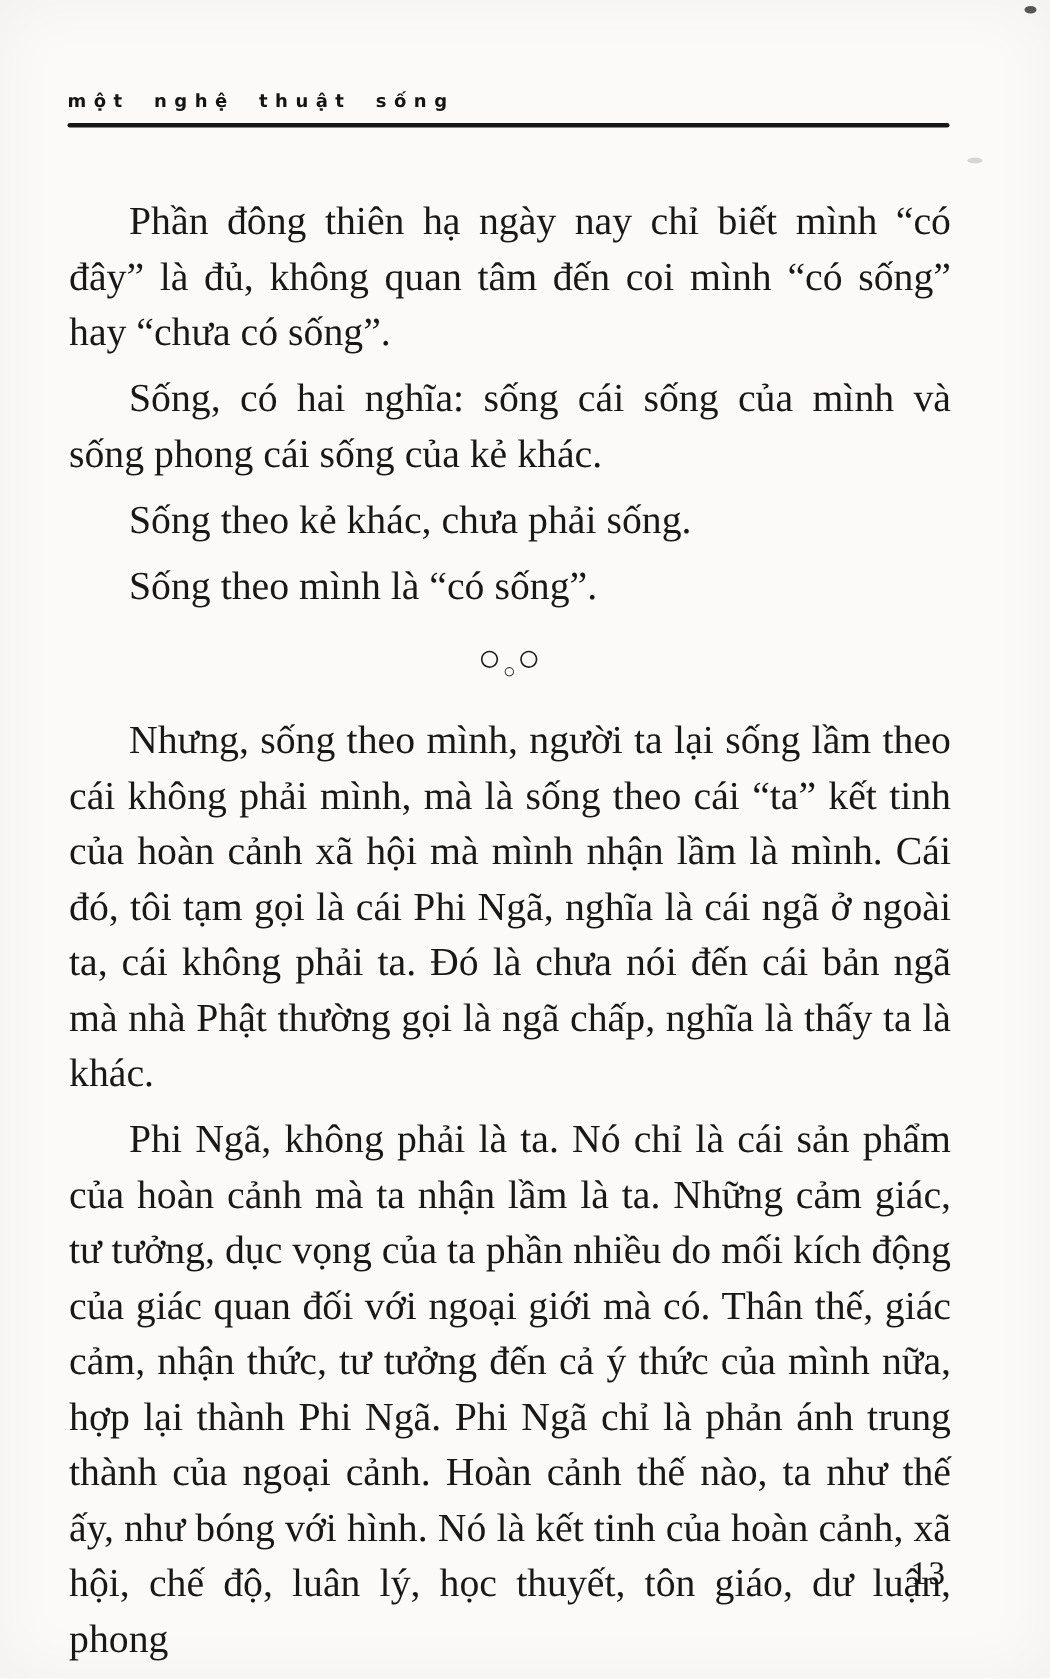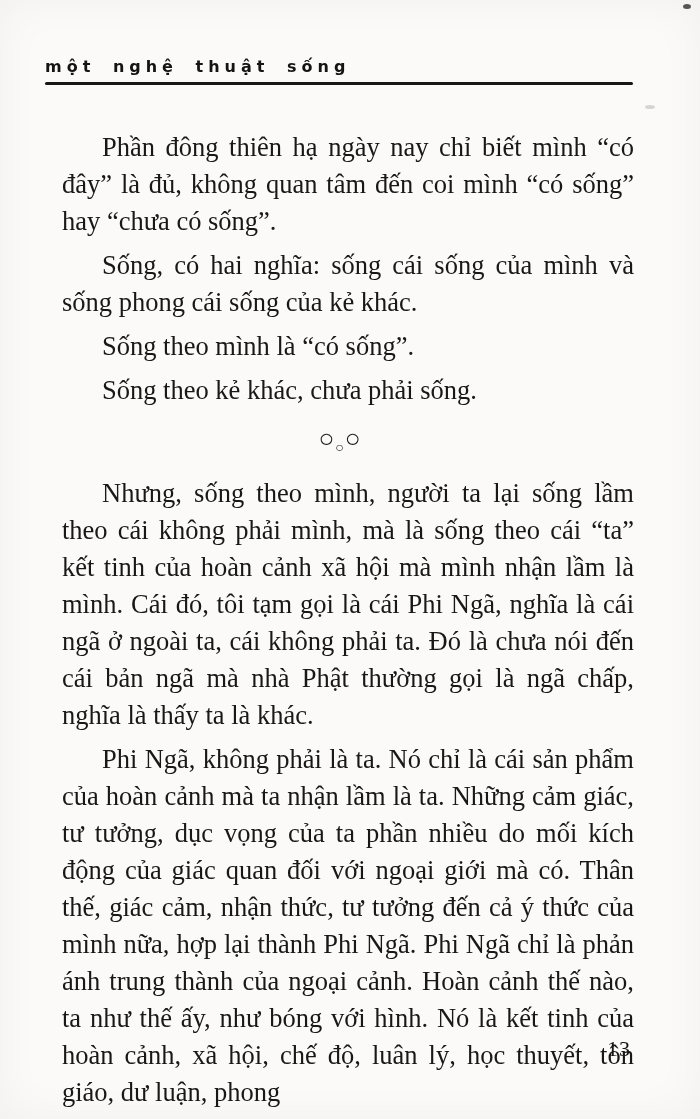--- a/index.html
+++ b/index.html
@@ -17,21 +17,21 @@
     box-shadow: inset 0 0 45px rgba(0,0,0,0.045);
   }
   
   .running-head {
     position:absolute; top:57px; left:45px; width:588px;
   }
   .head-title {
     display:block;
     font-family:"DejaVu Sans","Liberation Sans",sans-serif;
     font-weight:bold;
-    font-size:16px;
+    font-size:12px;
     letter-spacing:5px;
     word-spacing:7px;
     color:#141414;
     line-height:20px;
   }
   .head-rule {
     margin-top:5px;
     height:3px;
     background:#171717;
     border-radius:1.5px;
@@ -39,21 +39,21 @@
   
   .body-text {
     position:absolute;
     top:129px; left:46px;
     width:588px;
     font-size:26.5px;
     line-height:37px;
     text-align:justify;
     color:#181818;
   }
-  .body-text p { margin:0 0 7px 16px; text-indent:40px; }
+  .body-text p { margin:0 0 7px 0; text-indent:40px; }
   
   .ornament {
     text-align:center;
     margin:14px 0 18px 0;
     height:34px;
     line-height:30px;
     color:#1c1c1c;
     text-indent:0;
   }
   .big-circle { font-size:26px; font-weight:bold; letter-spacing:1px; }
@@ -94,23 +94,23 @@
     <span class="head-title">một nghệ thuật sống</span>
     <div class="head-rule"></div>
   </header>
 
   <main class="body-text">
 
     <p>Phần đông thiên hạ ngày nay chỉ biết mình “có đây” là đủ, không quan tâm đến coi mình “có sống” hay “chưa có sống”.</p>
 
     <p>Sống, có hai nghĩa: sống cái sống của mình và sống phong cái sống của kẻ khác.</p>
 
+    <p>Sống theo kẻ khác, chưa phải sống.</p>
+
     <p>Sống theo mình là “có sống”.</p>
-
-    <p>Sống theo kẻ khác, chưa phải sống.</p>
 
     <div class="ornament">
       <span class="big-circle">○</span><span class="small-circle">○</span><span class="big-circle">○</span>
     </div>
 
     <p>Nhưng, sống theo mình, người ta lại sống lầm theo cái không phải mình, mà là sống theo cái “ta” kết tinh của hoàn cảnh xã hội mà mình nhận lầm là mình. Cái đó, tôi tạm gọi là cái Phi Ngã, nghĩa là cái ngã ở ngoài ta, cái không phải ta. Đó là chưa nói đến cái bản ngã mà nhà Phật thường gọi là ngã chấp, nghĩa là thấy ta là khác.</p>
 
     <p>Phi Ngã, không phải là ta. Nó chỉ là cái sản phẩm của hoàn cảnh mà ta nhận lầm là ta. Những cảm giác, tư tưởng, dục vọng của ta phần nhiều do mối kích động của giác quan đối với ngoại giới mà có. Thân thế, giác cảm, nhận thức, tư tưởng đến cả ý thức của mình nữa, hợp lại thành Phi Ngã. Phi Ngã chỉ là phản ánh trung thành của ngoại cảnh. Hoàn cảnh thế nào, ta như thế ấy, như bóng với hình. Nó là kết tinh của hoàn cảnh, xã hội, chế độ, luân lý, học thuyết, tôn giáo, dư luận, phong</p>
 
   </main>

